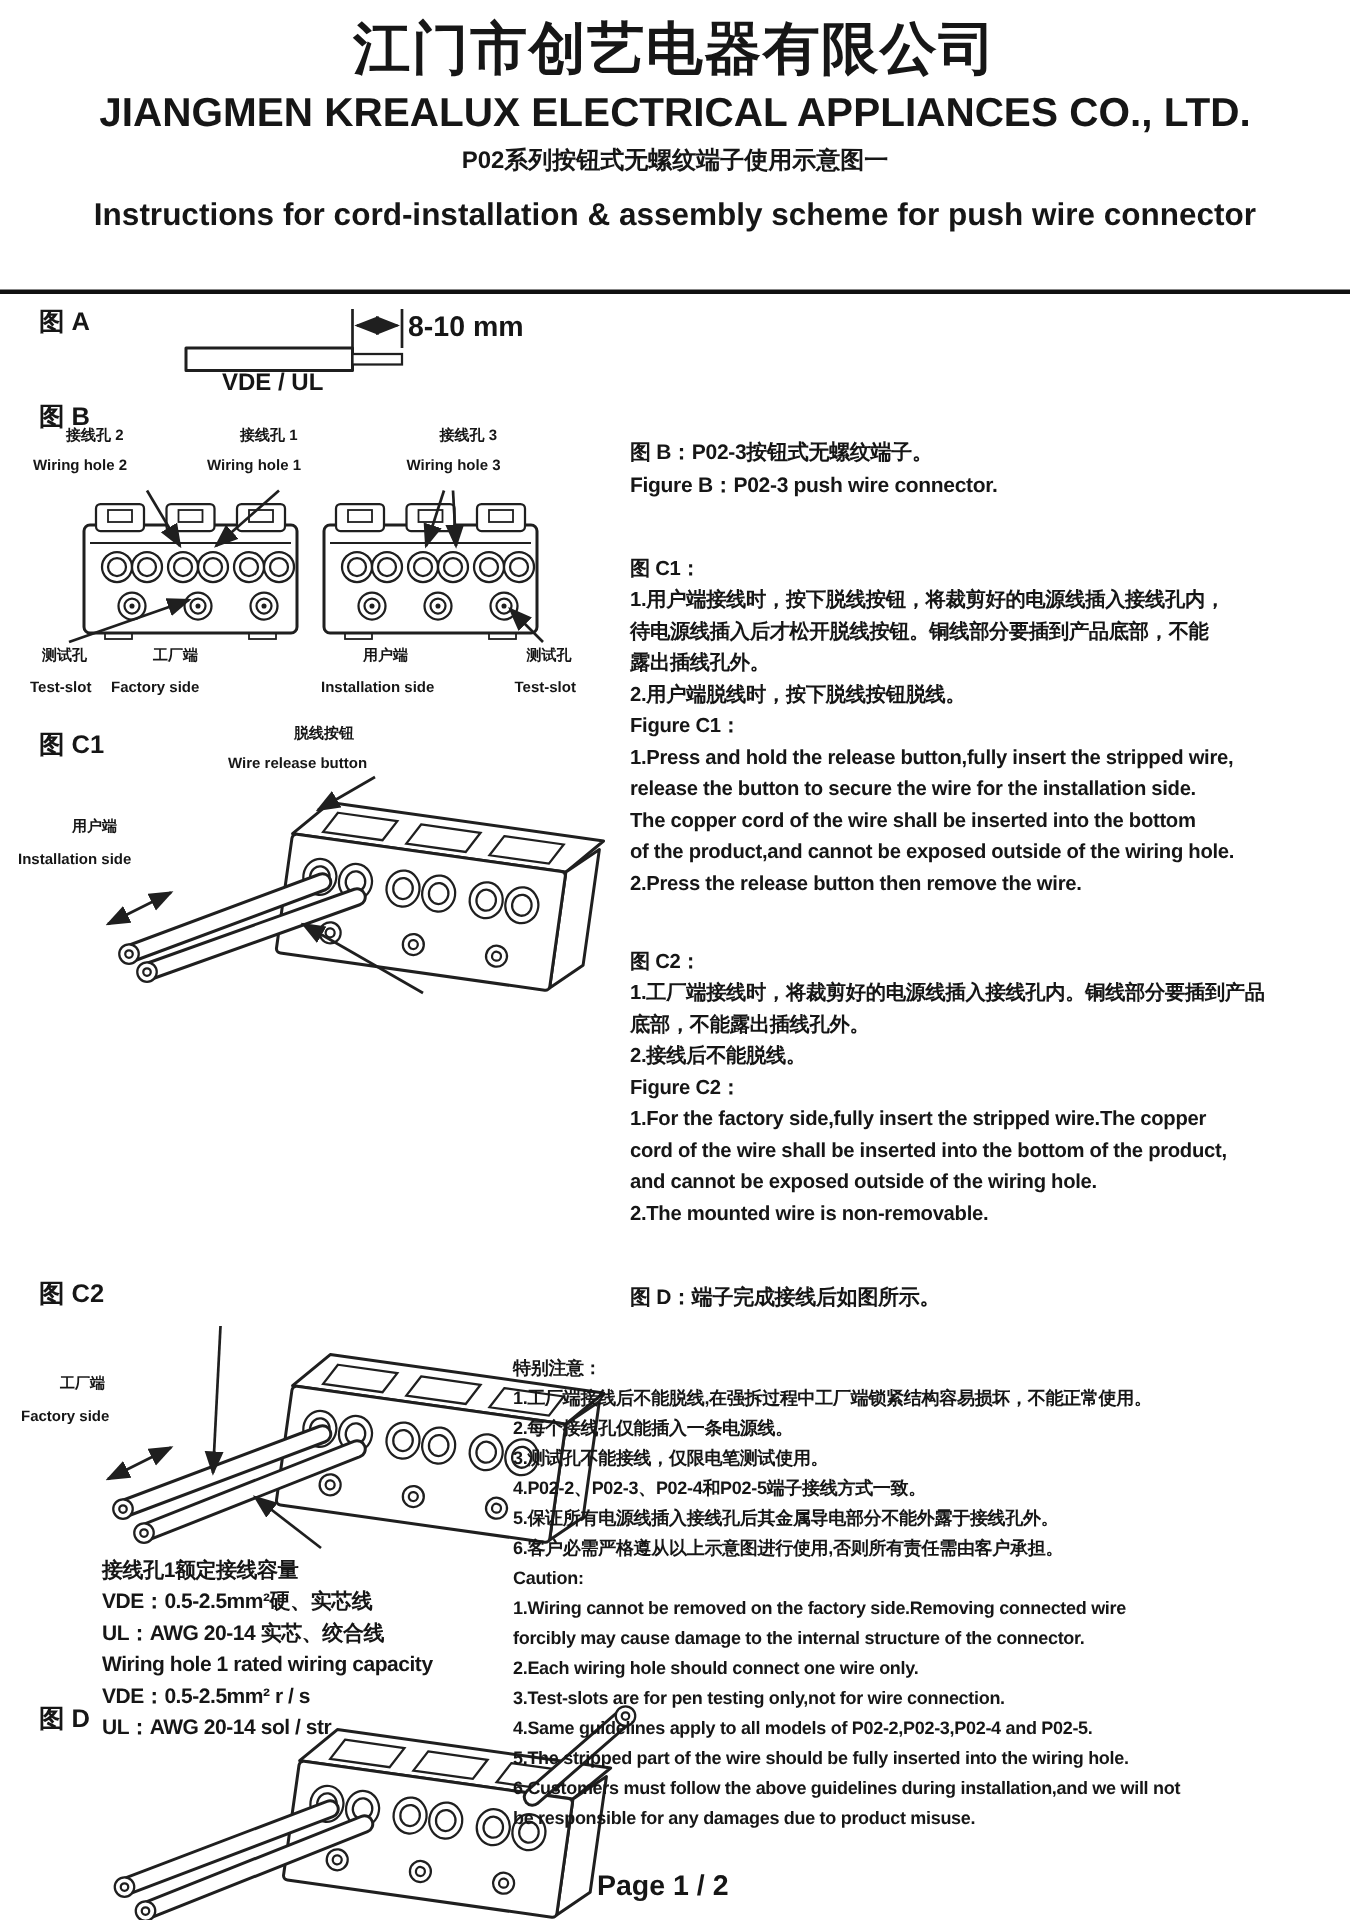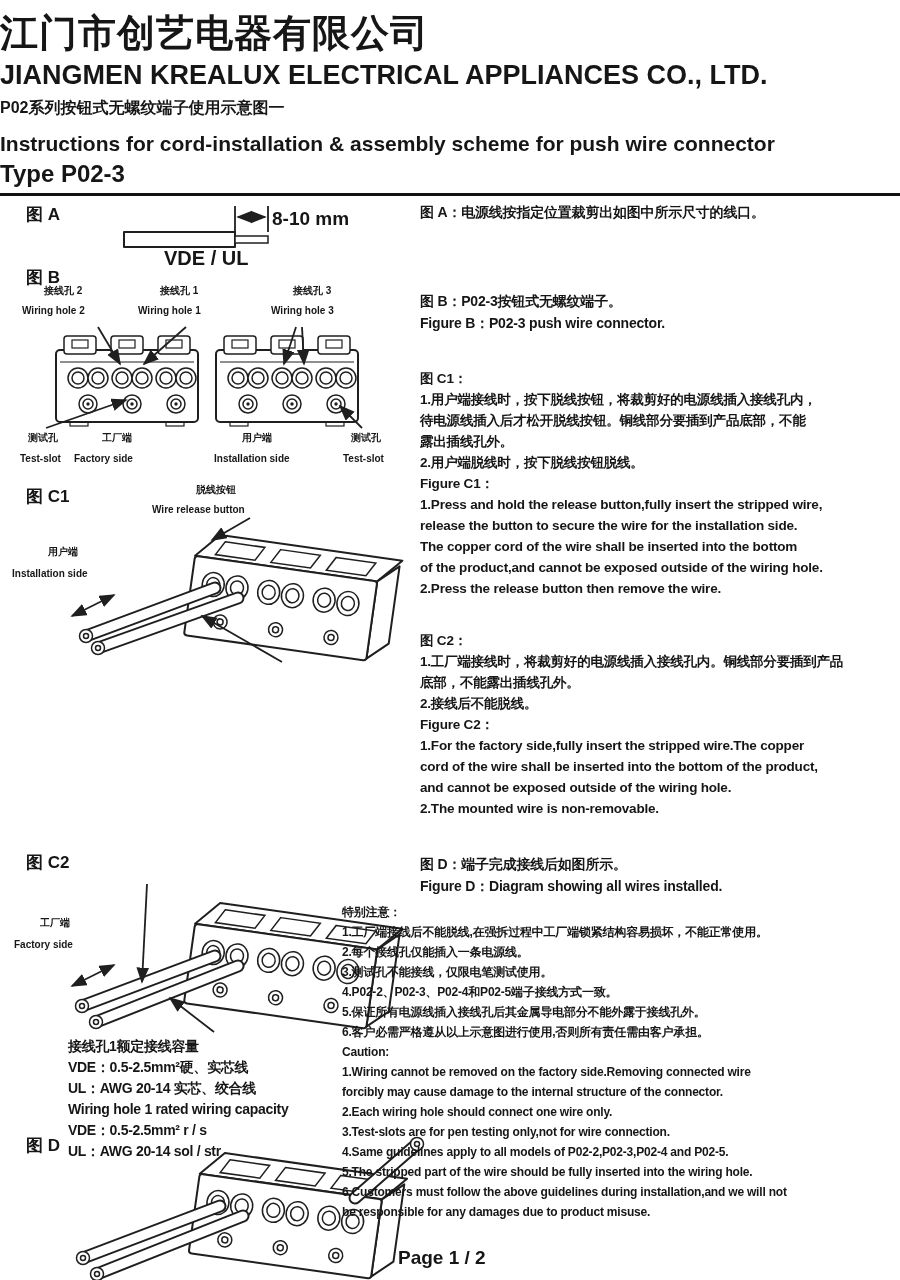--- a/index.html
+++ b/index.html
@@ -1,20 +1,20 @@
 <!DOCTYPE html>
 <html><head>
 <meta charset="utf-8">
 <style>
   html,body{margin:0;padding:0;background:#e8e8e8}
   #page{position:relative;width:900px;height:1280px;background:#ffffff;overflow:hidden;
         font-family:"Liberation Sans","DejaVu Sans",sans-serif;font-weight:700;color:#161616}
   .t{position:absolute;white-space:nowrap;line-height:1.15}
   .lines{position:absolute;white-space:pre-line}
-  .hdr{left:0;right:0;text-align:left}
+  .hdr{left:0;right:0;text-align:center}
   .fl{font-size:17px}
   .lab{font-size:10px}
   .cap{font-size:14px;letter-spacing:-0.3px;line-height:21px}
   .rbody{font-size:13.5px;letter-spacing:-0.2px;line-height:21px;width:475px}
   .rhead{font-size:14px;letter-spacing:-0.2px}
   .caut{font-size:12px;letter-spacing:-0.2px;line-height:20px;width:556px}
   .rule{position:absolute;left:0;width:900px;height:3px;background:#111}
   svg{position:absolute;overflow:visible}
   .ln{fill:#fff;stroke:#1f1f1f;stroke-width:2;stroke-linejoin:round}
   .ln15{fill:#fff;stroke:#1f1f1f;stroke-width:1.5}
@@ -26,42 +26,41 @@
 </style>
 </head>
 <body>
 
 <div id="page">
 
   <div class="t hdr" style="top:12px;font-size:38px;letter-spacing:1px">江门市创艺电器有限公司</div>
   <div class="t hdr" style="top:60px;font-size:27px">JIANGMEN  KREALUX  ELECTRICAL  APPLIANCES  CO., LTD.</div>
   <div class="t hdr" style="top:99px;font-size:16px">P02系列按钮式无螺纹端子使用示意图一</div>
   <div class="t hdr" style="top:132px;font-size:21px">Instructions for cord-installation &amp; assembly scheme for push wire connector</div>
-  <div class="t hdr" style="top:160px;font-size:24px">Type P02-3</div>
   <div class="rule" style="top:193px"></div>
 
   <div class="t fl" style="left:26px;top:205px">图 A</div>
   <svg style="left:112px;top:202px" width="175" height="62" viewBox="0 0 175 62">
     <defs>
       <marker id="mA" markerWidth="9" markerHeight="8" refX="8" refY="3.5" orient="auto-start-reverse">
         <path d="M0,0 L9,3.5 L0,7 z" fill="#1f1f1f"></path>
       </marker>
     </defs>
     <g>
       <line class="ann" x1="123" y1="4" x2="123" y2="30"></line>
       <line class="ann" x1="156" y1="4" x2="156" y2="30"></line>
       <line class="ann" x1="126" y1="15" x2="153" y2="15" marker-start="url(#mA)" marker-end="url(#mA)"></line>
     </g>
     <g>
       <rect class="ln" x="12" y="30" width="111" height="15"></rect>
       <rect class="ln15" x="123" y="34" width="33" height="7"></rect>
     </g>
   </svg>
   <div class="t" style="left:272px;top:208px;font-size:19px">8-10 mm</div>
-  <div class="t" style="left:164px;top:247px;font-size:20px">VDE / UL</div>
+  <div class="t" style="left:148px;top:247px;font-size:16px">VDE / UL</div>
 
   <div class="t fl" style="left:26px;top:268px">图 B</div>
   <div class="t lab" style="left:44px;top:285px">接线孔 2</div>
   <div class="t lab" style="left:22px;top:305px">Wiring hole 2</div>
   <div class="t lab" style="left:160px;top:285px">接线孔 1</div>
   <div class="t lab" style="left:138px;top:305px">Wiring hole 1</div>
   <div class="t lab" style="left:293px;top:285px">接线孔 3</div>
   <div class="t lab" style="left:271px;top:305px">Wiring hole 3</div>
 
   <svg style="left:40px;top:326px" width="332" height="104" viewBox="0 0 332 104">
@@ -274,21 +273,20 @@
         <line class="ww" x1="165" y1="78" x2="28" y2="130"></line>
       <line class="wb" x1="188" y1="88" x2="42" y2="146"></line>
         <line class="ww" x1="188" y1="88" x2="42" y2="146"></line>
       <circle class="ln15" cx="28" cy="130" r="6.5"></circle>
         <circle class="ln15" cx="28" cy="130" r="2.5"></circle>
       <circle class="ln15" cx="42" cy="146" r="6.5"></circle>
         <circle class="ln15" cx="42" cy="146" r="2.5"></circle>
     </g>
   </svg>
 
-  <div class="t rhead" style="left:420px;top:204px">图 A：电源线按指定位置裁剪出如图中所示尺寸的线口。</div>
 
   <div class="t rhead" style="left:420px;top:293px">图 B：P02-3按钮式无螺纹端子。</div>
   <div class="t rhead" style="left:420px;top:315px">Figure B：P02-3 push wire connector.</div>
 
   <div class="lines rbody" style="left:420px;top:368px">图 C1：
 1.用户端接线时，按下脱线按钮，将裁剪好的电源线插入接线孔内，
 待电源线插入后才松开脱线按钮。铜线部分要插到产品底部，不能
 露出插线孔外。
 2.用户端脱线时，按下脱线按钮脱线。
 Figure C1：
@@ -302,21 +300,20 @@
 1.工厂端接线时，将裁剪好的电源线插入接线孔内。铜线部分要插到产品
 底部，不能露出插线孔外。
 2.接线后不能脱线。
 Figure C2：
 1.For the factory side,fully insert the stripped wire.The copper
 cord of the wire shall be inserted into the bottom of the product,
 and cannot be exposed outside of the wiring hole.
 2.The mounted wire is non-removable.</div>
 
   <div class="t rhead" style="left:420px;top:856px">图 D：端子完成接线后如图所示。</div>
-  <div class="t rhead" style="left:420px;top:878px">Figure D：Diagram showing all wires installed.</div>
 
   <div class="lines caut" style="left:342px;top:902px">特别注意：
 1.工厂端接线后不能脱线,在强拆过程中工厂端锁紧结构容易损坏，不能正常使用。
 2.每个接线孔仅能插入一条电源线。
 3.测试孔不能接线，仅限电笔测试使用。
 4.P02-2、P02-3、P02-4和P02-5端子接线方式一致。
 5.保证所有电源线插入接线孔后其金属导电部分不能外露于接线孔外。
 6.客户必需严格遵从以上示意图进行使用,否则所有责任需由客户承担。
 Caution:
 1.Wiring cannot be removed on the factory side.Removing connected wire

